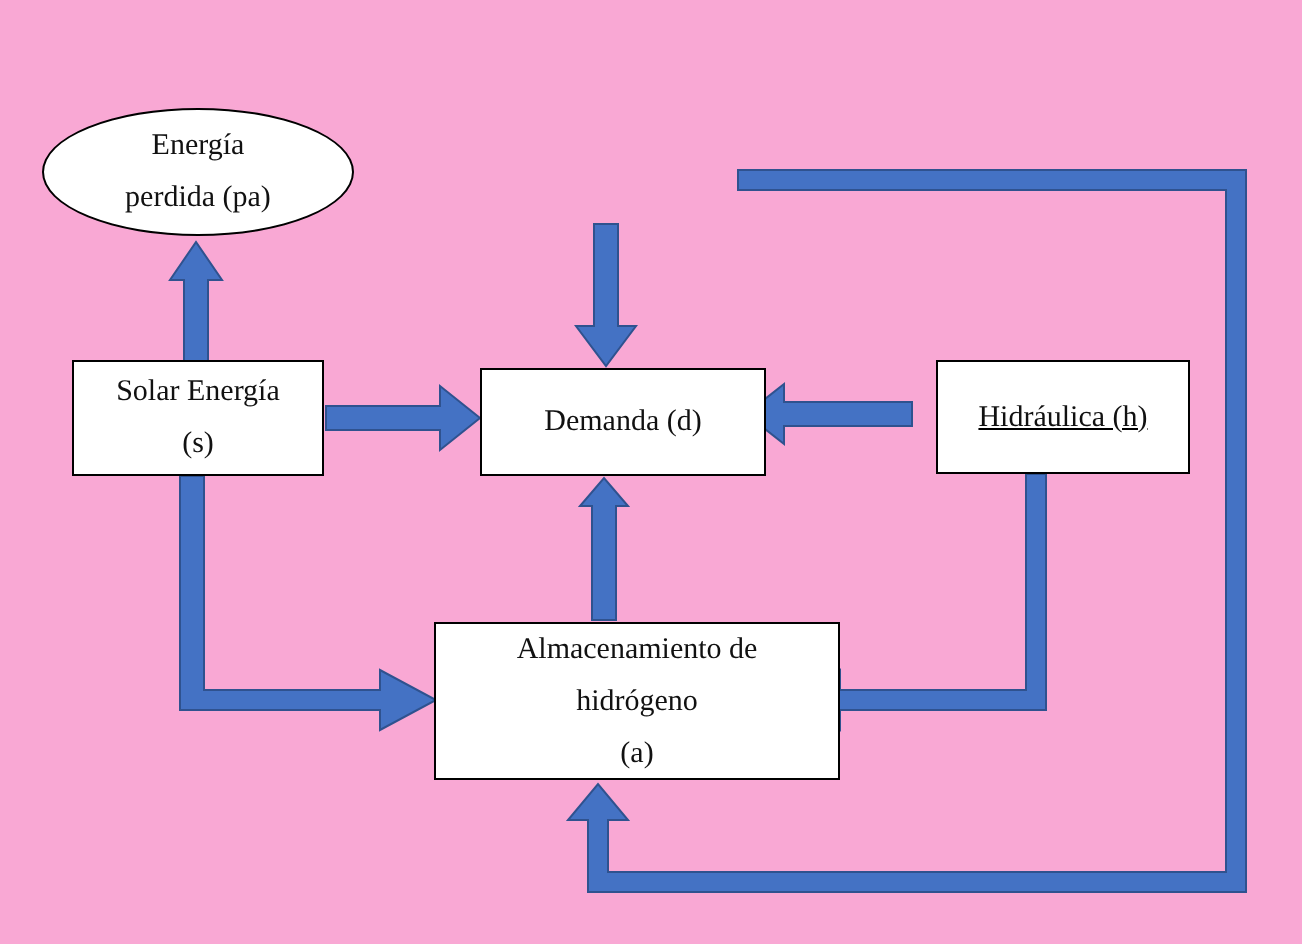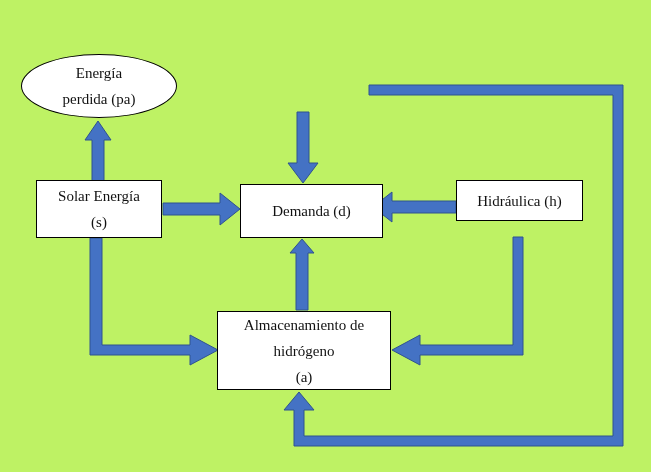--- a/index.html
+++ b/index.html
@@ -4,21 +4,21 @@
 <style>
   html, body {
     margin: 0;
     padding: 0;
     background: #ffffff;
   }
   .canvas {
     position: relative;
     width: 651px;
     height: 472px;
-    background: #bef264;
+    background: #f9a8d4;
     overflow: hidden;
     font-family: "Liberation Serif", "DejaVu Serif", serif;
   }
   .arrows-layer {
     position: absolute;
     left: 0;
     top: 0;
     width: 651px;
     height: 472px;
   }
@@ -46,22 +46,22 @@
   }
   .ellipse {
     border-radius: 50%;
     border-width: 1.3px;
   }
   
   .n-energia       { left: 21px;  top: 54px;  width: 156px; height: 64px; }
   .n-fuel          { left: 240px; top: 56px;  width: 129px; height: 56px; }
   .n-solar         { left: 36px;  top: 180px; width: 126px; height: 58px; }
   .n-demanda       { left: 240px; top: 184px; width: 143px; height: 54px; }
-  .n-hidraulica    { left: 456px; top: 180px; width: 127px; height: 41px; }
-  .n-almacen       { left: 217px; top: 311px; width: 174px; height: 79px; }
+  .n-hidraulica    { left: 468px; top: 180px; width: 127px; height: 57px; text-decoration: underline; }
+  .n-almacen       { left: 217px; top: 311px; width: 203px; height: 79px; }
 </style>
 </head>
 <body>
 
 <div class="canvas">
 
   <svg class="arrows-layer" viewBox="0 0 651 472" aria-hidden="true">
 
     <polygon class="arrow" points="92,181 92,140 85,140 98,121 111,140 104,140 104,181" fill="#4472C4"></polygon>
 

